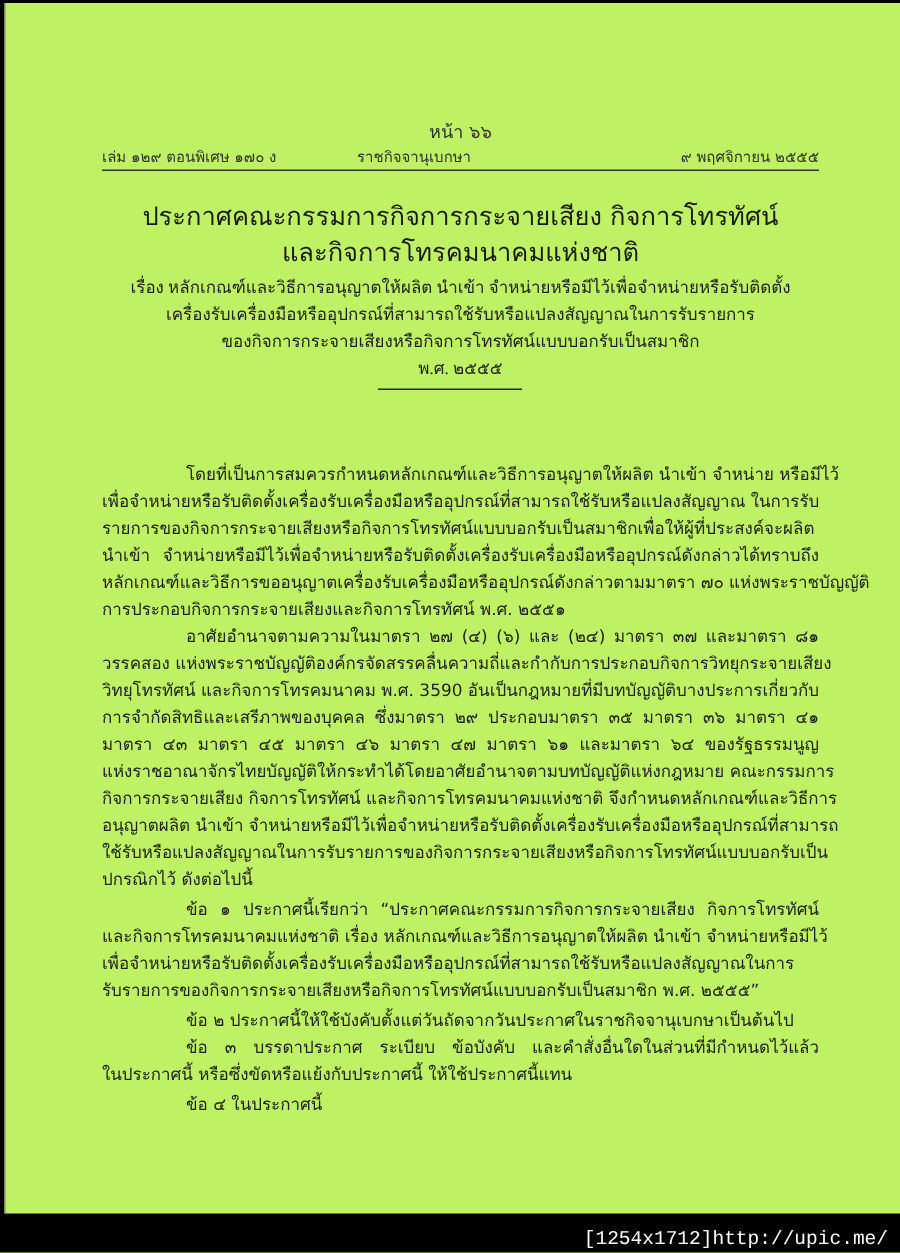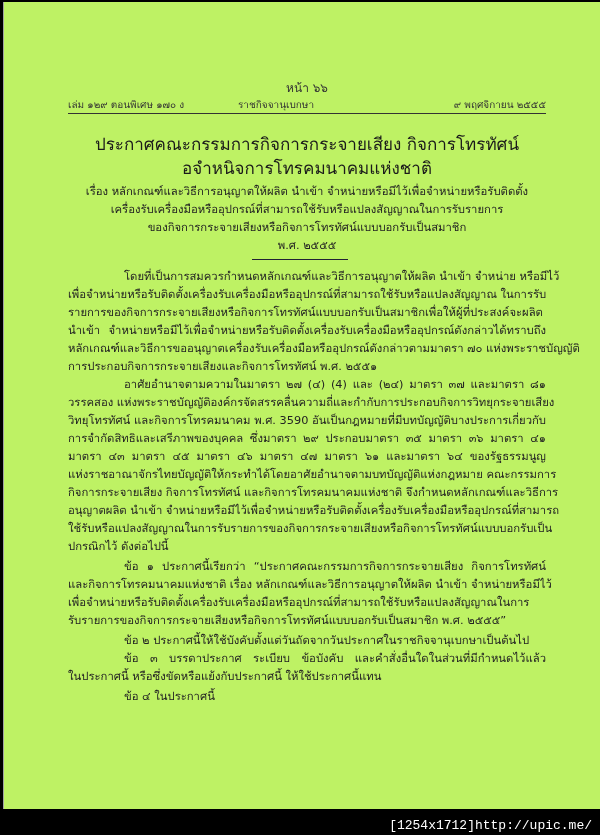--- a/index.html
+++ b/index.html
@@ -27,30 +27,30 @@
   }
   .hdr .l { position: absolute; left: 0; top: 2px; }
   .hdr .c { position: absolute; left: 170px; top: 2px; }
   .hdr .r { position: absolute; right: 0; top: 2px; }
   .title {
     position: absolute; left: 0; width: 478px; text-align: center;
     font-size: 17px; color: #1a1a1a;
   }
   .subject {
     position: absolute; left: 0; width: 478px; text-align: center;
-    font-size: 11.3px; color: #222; white-space: nowrap;
+    font-size: 11.3px; color: #222; white-space: nowrap; font-family: Liberation Serif, serif;
   }
   .rule {
     position: absolute; left: 184px; width: 96px; top: 257px;
     border-top: 1px solid #223;
   }
   .body-line {
     position: absolute; left: 0; width: 478px;
     font-size: 11.3px; line-height: 17px; color: #222;
-    white-space: nowrap; text-align: justify; text-align-last: justify;
+    white-space: nowrap; text-align: justify; text-align-last: justify; margin-top: 40px;
   }
   .body-line.ind { left: 56px; width: 422px; }
   .body-line.last { text-align-last: left; }
   .watermark {
     position: absolute; right: 8px; bottom: 2px;
     color: #fff; font-size: 13px; font-family: Liberation Mono, monospace;
   }
 </style>
 </head>
 <body>
@@ -58,35 +58,35 @@
 <div class="page">
   <div class="doc">
     <div class="pagenum">หน้า ๖๖</div>
     <div class="hdr">
       <span class="l">เล่ม ๑๒๙ ตอนพิเศษ ๑๗๐ ง</span>
       <span class="c">ราชกิจจานุเบกษา</span>
       <span class="r">๙ พฤศจิกายน ๒๕๕๕</span>
     </div>
 
     <div class="title" style="top:128px">ประกาศคณะกรรมการกิจการกระจายเสียง กิจการโทรทัศน์</div>
-    <div class="title" style="top:152px">อจำหนิจการโทรคมนาคมแห่งชาติ</div>
+    <div class="title" style="top:152px">และกิจการโทรคมนาคมแห่งชาติ</div>
 
     <div class="subject" style="top:180px">เรื่อง หลักเกณฑ์และวิธีการอนุญาตให้ผลิต นำเข้า จำหน่ายหรือมีไว้เพื่อจำหน่ายหรือรับติดตั้ง</div>
     <div class="subject" style="top:198px">เครื่องรับเครื่องมือหรืออุปกรณ์ที่สามารถใช้รับหรือแปลงสัญญาณในการรับรายการ</div>
     <div class="subject" style="top:216px">ของกิจการกระจายเสียงหรือกิจการโทรทัศน์แบบบอกรับเป็นสมาชิก</div>
     <div class="subject" style="top:234px">พ.ศ. ๒๕๕๕</div>
     <div class="rule"></div>
 
     <div class="body-line ind" style="top:266px">โดยที่เป็นการสมควรกำหนดหลักเกณฑ์และวิธีการอนุญาตให้ผลิต นำเข้า จำหน่าย หรือมีไว้</div>
     <div class="body-line" style="top:284px">เพื่อจำหน่ายหรือรับติดตั้งเครื่องรับเครื่องมือหรืออุปกรณ์ที่สามารถใช้รับหรือแปลงสัญญาณ ในการรับ</div>
     <div class="body-line" style="top:302px">รายการของกิจการกระจายเสียงหรือกิจการโทรทัศน์แบบบอกรับเป็นสมาชิกเพื่อให้ผู้ที่ประสงค์จะผลิต</div>
     <div class="body-line" style="top:320px">นำเข้า จำหน่ายหรือมีไว้เพื่อจำหน่ายหรือรับติดตั้งเครื่องรับเครื่องมือหรืออุปกรณ์ดังกล่าวได้ทราบถึง</div>
     <div class="body-line" style="top:338px">หลักเกณฑ์และวิธีการขออนุญาตเครื่องรับเครื่องมือหรืออุปกรณ์ดังกล่าวตามมาตรา ๗๐ แห่งพระราชบัญญัติ</div>
     <div class="body-line last" style="top:356px">การประกอบกิจการกระจายเสียงและกิจการโทรทัศน์ พ.ศ. ๒๕๕๑</div>
-    <div class="body-line ind" style="top:374px">อาศัยอำนาจตามความในมาตรา ๒๗ (๔) (4) และ (๒๔) มาตรา ๓๗ และมาตรา ๘๑</div>
+    <div class="body-line ind" style="top:374px">อาศัยอำนาจตามความในมาตรา ๒๗ (๔) (๖) และ (๒๔) มาตรา ๓๗ และมาตรา ๘๑</div>
     <div class="body-line" style="top:392px">วรรคสอง แห่งพระราชบัญญัติองค์กรจัดสรรคลื่นความถี่และกำกับการประกอบกิจการวิทยุกระจายเสียง</div>
     <div class="body-line" style="top:410px">วิทยุโทรทัศน์ และกิจการโทรคมนาคม พ.ศ. 3590 อันเป็นกฎหมายที่มีบทบัญญัติบางประการเกี่ยวกับ</div>
     <div class="body-line" style="top:428px">การจำกัดสิทธิและเสรีภาพของบุคคล ซึ่งมาตรา ๒๙ ประกอบมาตรา ๓๕ มาตรา ๓๖ มาตรา ๔๑</div>
     <div class="body-line" style="top:446px">มาตรา ๔๓ มาตรา ๔๕ มาตรา ๔๖ มาตรา ๔๗ มาตรา ๖๑ และมาตรา ๖๔ ของรัฐธรรมนูญ</div>
     <div class="body-line" style="top:464px">แห่งราชอาณาจักรไทยบัญญัติให้กระทำได้โดยอาศัยอำนาจตามบทบัญญัติแห่งกฎหมาย คณะกรรมการ</div>
     <div class="body-line" style="top:482px">กิจการกระจายเสียง กิจการโทรทัศน์ และกิจการโทรคมนาคมแห่งชาติ จึงกำหนดหลักเกณฑ์และวิธีการ</div>
     <div class="body-line" style="top:500px">อนุญาตผลิต นำเข้า จำหน่ายหรือมีไว้เพื่อจำหน่ายหรือรับติดตั้งเครื่องรับเครื่องมือหรืออุปกรณ์ที่สามารถ</div>
     <div class="body-line" style="top:518px">ใช้รับหรือแปลงสัญญาณในการรับรายการของกิจการกระจายเสียงหรือกิจการโทรทัศน์แบบบอกรับเป็น</div>
     <div class="body-line last" style="top:536px">ปกรณิกไว้ ดังต่อไปนี้</div>
     <div class="body-line ind" style="top:556px">ข้อ ๑ ประกาศนี้เรียกว่า “ประกาศคณะกรรมการกิจการกระจายเสียง กิจการโทรทัศน์</div>

